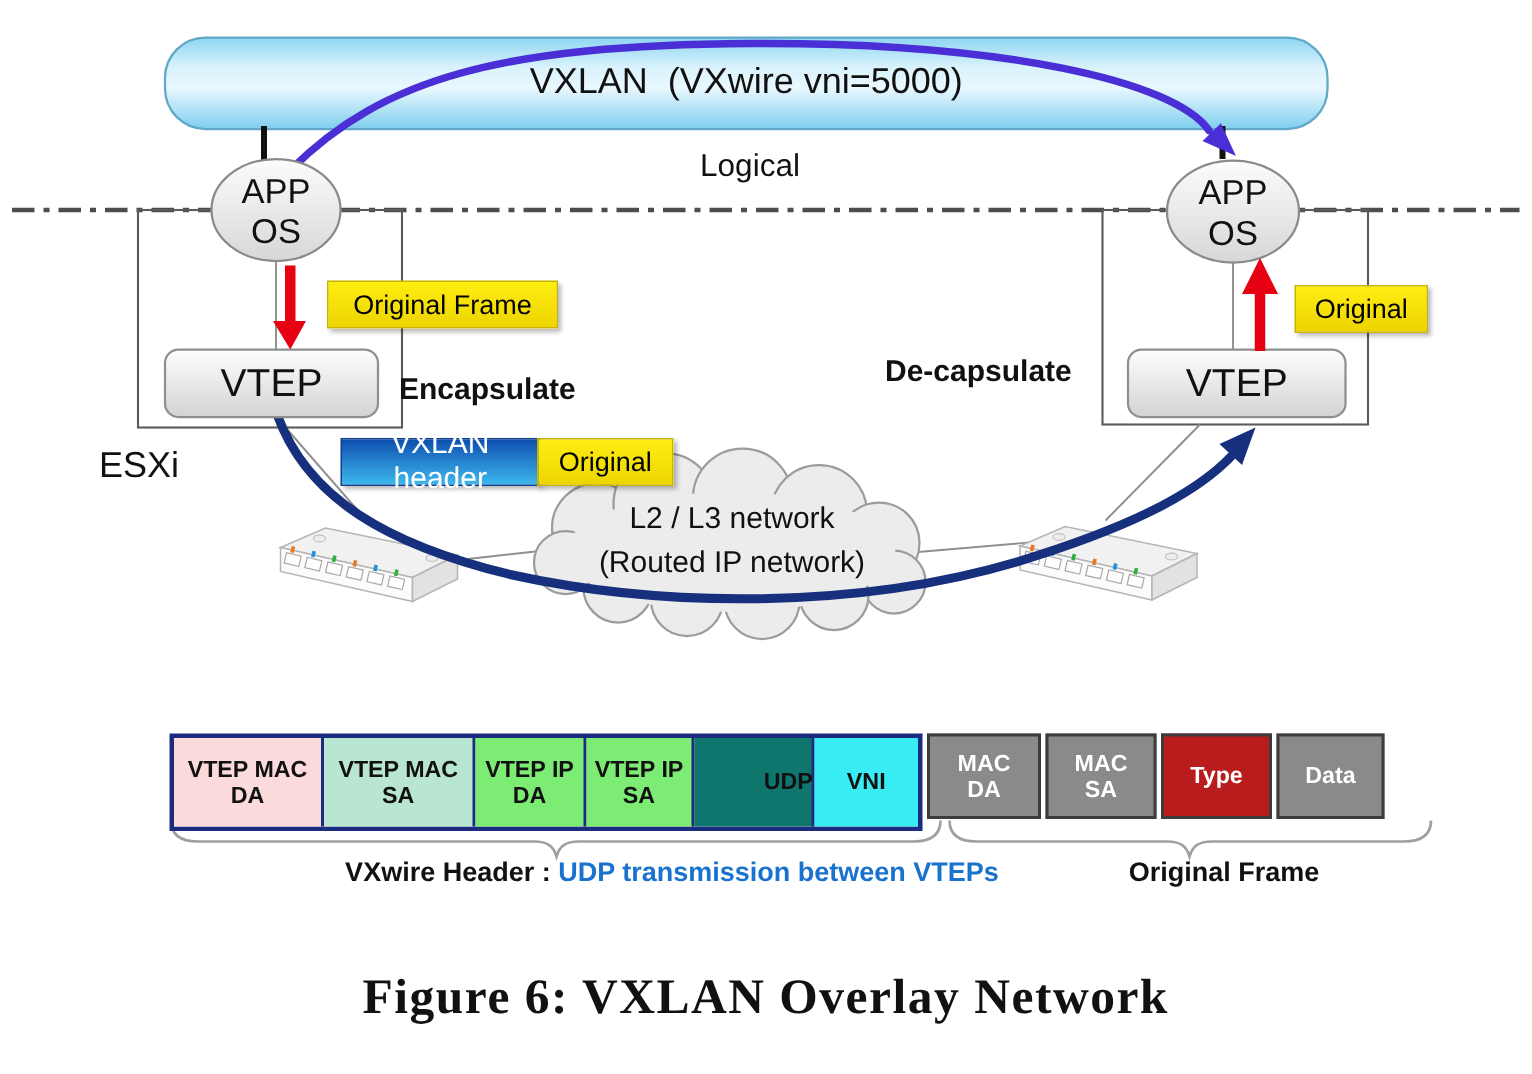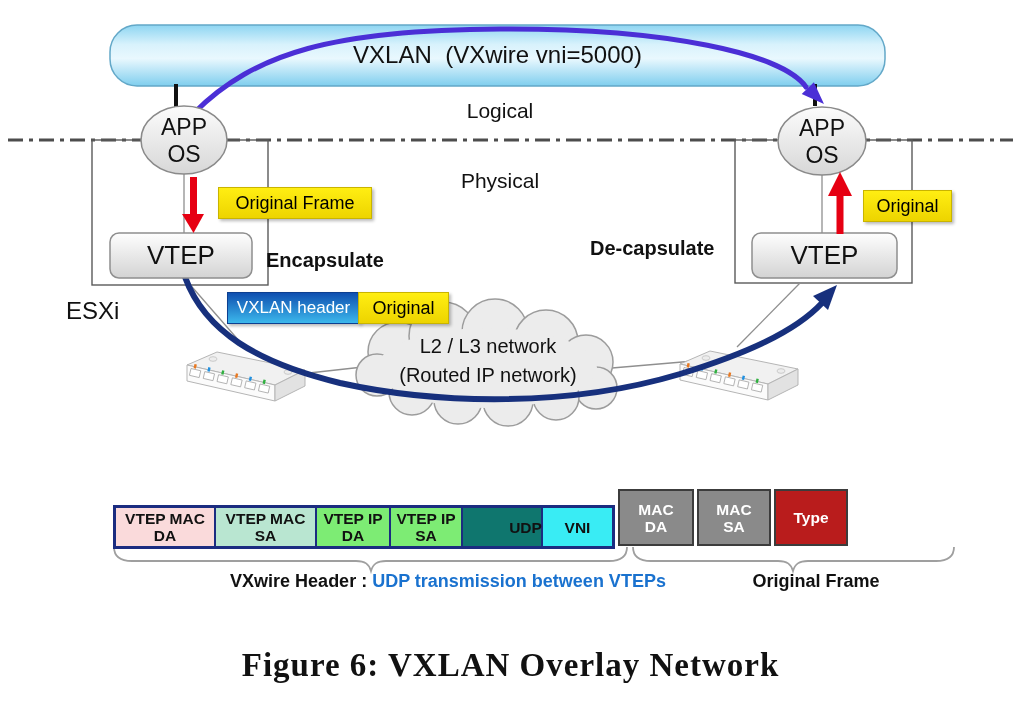--- a/index.html
+++ b/index.html
@@ -9,27 +9,27 @@
   .abs{position:absolute;z-index:2;}
   .center{display:flex;align-items:center;justify-content:center;text-align:center;}
   .pre{white-space:pre-line;}
   .pill-title{left:110px;top:39px;width:775px;height:32px;font-size:24px;white-space:pre;}
   .plane-label{width:240px;height:26px;font-size:21px;}
   .appos{width:88px;height:56px;font-size:23px;line-height:27px;font-weight:500;}
   .vtep-label{font-size:26px;}
   .ylabel{background:linear-gradient(#ffee12,#edd400);border:1px solid #c9b400;
           box-shadow:2px 2px 3px rgba(0,0,0,.28);font-size:18px;color:#000;}
   .bluelabel{background:linear-gradient(#0f4fb0,#3cb8ec);border:1px solid #0d3f90;
-          box-shadow:2px 2px 3px rgba(0,0,0,.28);font-size:17px;color:#fff;}
+          box-shadow:2px 2px 3px rgba(0,0,0,.28);font-size:20px;color:#fff;}
   .boldtxt{font-weight:bold;font-size:20px;}
   .esxi{font-size:24px;}
   .cloud-label{left:377px;top:331px;width:222px;height:60px;font-size:20px;line-height:29px;}
   
   .strip{left:113px;top:489px;height:57px;display:flex;align-items:stretch;}
-  .outer-group{display:flex;border:3px solid #1b2c80;box-sizing:border-box;height:44px;margin-top:16px;}
+  .outer-group{display:flex;border:3px solid #1b2c80;box-sizing:border-box;height:65px;}
   .cell{display:flex;align-items:center;justify-content:center;text-align:center;
         font-weight:bold;font-size:15.5px;line-height:17px;white-space:pre-line;box-sizing:border-box;}
   .outer-group .cell{border-right:2px solid #1b2c80;}
   .outer-group .cell:last-child{border-right:none;}
   .inner-group{display:flex;gap:3px;margin-left:3px;height:57px;}
   .inner-group .cell{border:2.5px solid #3c3c3c;color:#fff;}
   .strip-caption{font-weight:bold;font-size:18px;white-space:pre;}
   .hl-blue{color:#1a72cf;}
   .fig-caption{left:0;top:647px;width:1021px;font-family:"Liberation Serif",serif;
                font-weight:bold;font-size:33px;letter-spacing:1px;}
@@ -141,21 +141,20 @@
     </g>
 
     <g fill="none" stroke="#9f9f9f" stroke-width="1.8">
       <path d="M 114 547 C 114 557 121 561 132 561 L 356 561 C 365 561 369 564 371 571 C 373 564 377 561 386 561 L 609 561 C 620 561 627 557 627 547"></path>
       <path d="M 633 547 C 633 557 640 561 651 561 L 778 561 C 787 561 791 564 793 571 C 795 564 799 561 808 561 L 936 561 C 947 561 954 557 954 547"></path>
     </g>
   </svg>
 
   <div class="abs center pill-title">VXLAN  (VXwire vni=5000)</div>
   <div class="abs center plane-label" style="left:380px;top:98px;">Logical</div>
-  <div class="abs center plane-label" style="left:380px;top:168px;">Physical</div>
 
   <div class="abs center appos pre" style="left:140px;top:113px;">APP
 OS</div>
   <div class="abs center appos pre" style="left:778px;top:114px;">APP
 OS</div>
 
   <div class="abs center vtep-label" style="left:110px;top:233px;width:142px;height:45px;">VTEP</div>
   <div class="abs center vtep-label" style="left:752px;top:233px;width:145px;height:45px;">VTEP</div>
 
   <div class="abs center ylabel" style="left:218px;top:187px;width:152px;height:30px;">Original Frame</div>
@@ -182,20 +181,21 @@
 SA</div>
       <div class="cell" style="width: 80px; background: #0f766e; padding-left: 47px;">UDP</div>
       <div class="cell" style="width: 69px; background: rgb(57, 236, 244);">VNI</div>
     </div>
     <div class="inner-group">
       <div class="cell" style="width: 76px; background: rgb(138, 138, 138);">MAC
 DA</div>
       <div class="cell" style="width: 74px; background: rgb(138, 138, 138);">MAC
 SA</div>
       <div class="cell" style="width: 74px; background: #b91c1c;">Type</div>
+      <div class="cell" style="width: 72px; background: rgb(138, 138, 138);">Data</div>
     </div>
   </div>
 
   <div class="abs center strip-caption" style="left:180px;top:571px;width:536px;">
     <span>VXwire Header : </span><span class="hl-blue">UDP transmission between VTEPs</span>
   </div>
   <div class="abs center strip-caption" style="left:716px;top:571px;width:200px;">Original Frame</div>
 
   <div class="abs center fig-caption">Figure 6:  VXLAN Overlay Network</div>
 </div>

